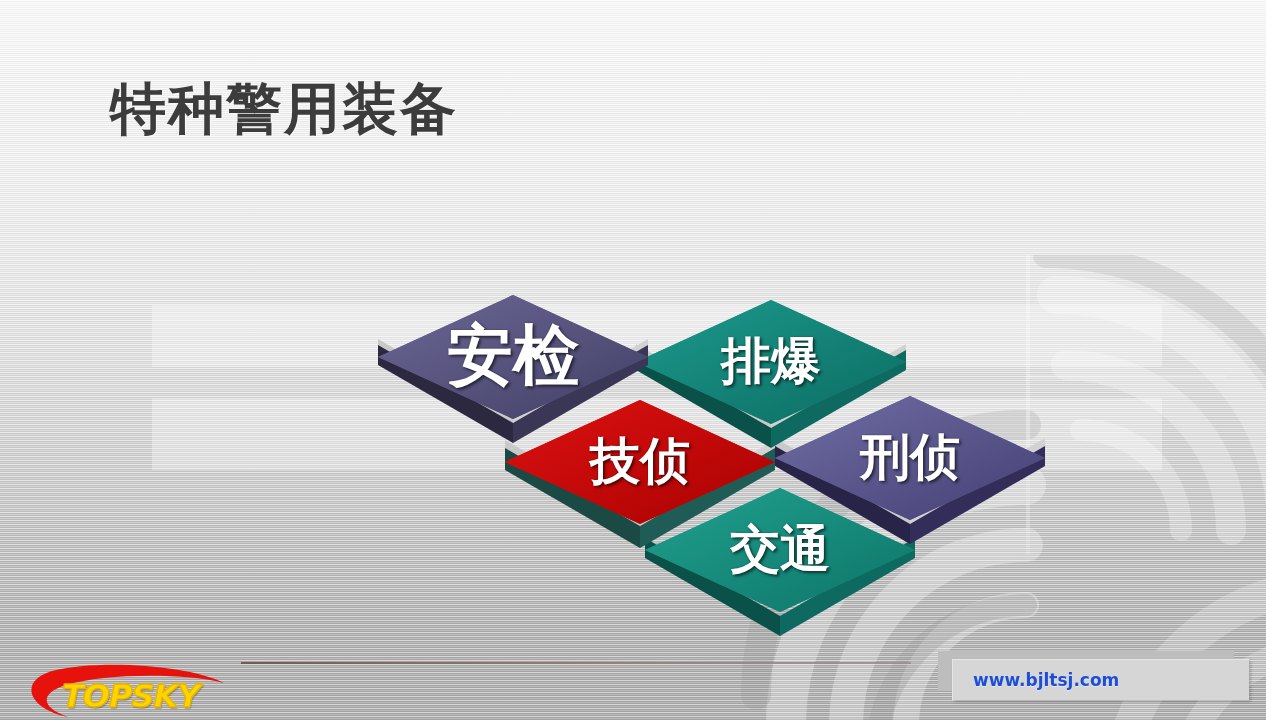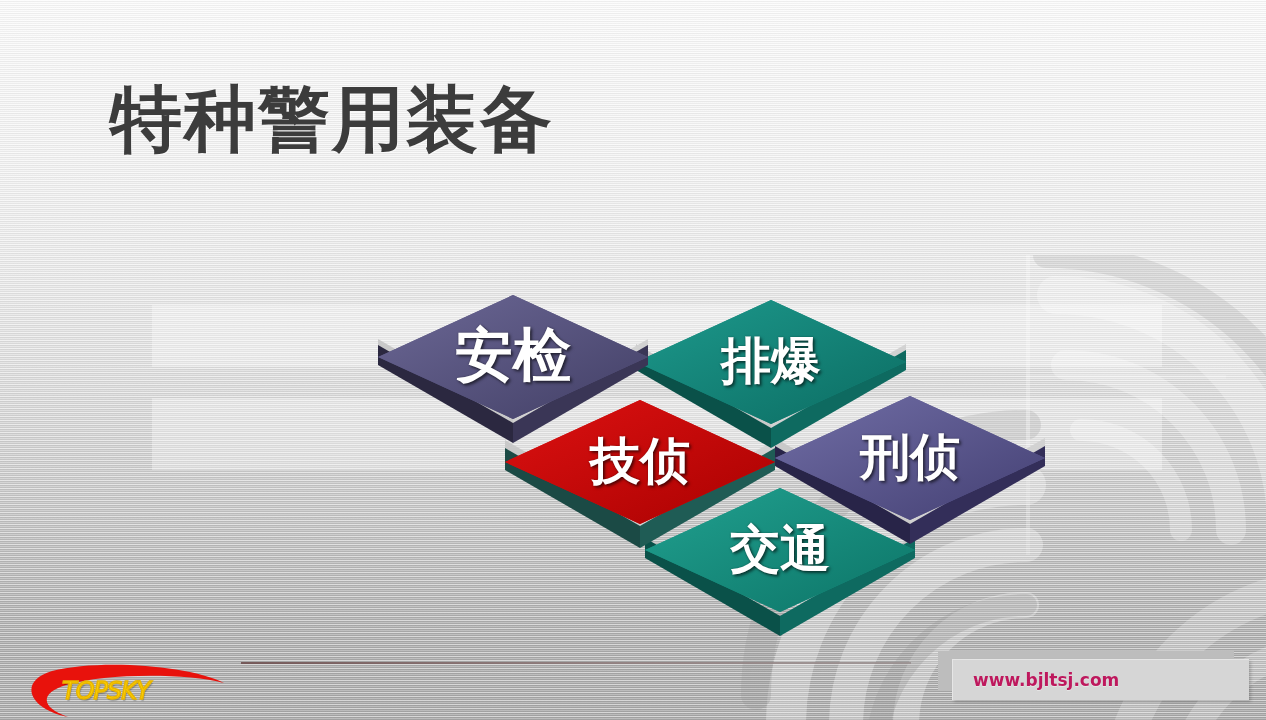--- a/index.html
+++ b/index.html
@@ -36,21 +36,21 @@
            overflow:hidden;opacity:.55;}
 
   
   .band{position:absolute;background:rgba(255,255,255,0.33);}
 
   
   #title{
     position:absolute;left:110px;top:72px;
     font-family:"DejaVu Serif", serif;
     font-weight:bold;
-    font-size:72px;
+    font-size:56px;
     letter-spacing:2px;
     color:#3c3c3c;
     text-shadow:1px 1px 0 rgba(255,255,255,.55);
     white-space:nowrap;
   }
 
   
   #diagram{position:absolute;left:0;top:0;width:1266px;height:720px;}
   .blk{position:absolute;}
   .blk svg{position:absolute;left:0;top:0;overflow:visible;}
@@ -66,42 +66,42 @@
   
   #rule{
     position:absolute;left:241px;top:662px;width:670px;height:2px;
     background:linear-gradient(to right,#6b4a4a,#8d7a7a 55%,#9a9090);
     opacity:.85;
   }
   #logo{position:absolute;left:10px;top:663px;width:240px;height:58px;}
   #logo .word{
     position:absolute;left:52px;top:14px;
     font-family:"DejaVu Sans", sans-serif;
-    font-weight:normal;font-style:italic;font-size:24px;letter-spacing:-1px;
+    font-weight:bold;font-style:italic;font-size:32px;letter-spacing:-1px;
     color:#FFD400;
     -webkit-text-stroke:1.5px #E8B500;
     text-shadow:1px 2px 1px rgba(0,0,0,.25);
   }
   #urlbox{
     position:absolute;left:938px;top:651px;width:312px;height:48px;
   }
   #urlbox .shadow{
     position:absolute;left:0;top:0;width:296px;height:40px;
     background:#bdbdbd;
   }
   #urlbox .plate{
     position:absolute;left:14px;top:8px;width:296px;height:40px;
     background:#d6d6d6;
     border-top:1px solid #e6e6e6;border-left:1px solid #e6e6e6;
     box-shadow:2px 2px 3px rgba(0,0,0,.18);
   }
   #urlbox .txt{
     position:absolute;left:20px;top:10px;
     font-family:"DejaVu Sans", sans-serif;
-    font-weight:bold;font-size:17px;color:#be185d;
+    font-weight:bold;font-size:17px;color:#1d4ed8;
     text-shadow:0 1px 0 rgba(255,255,255,.4);
   }
 </style>
 </head>
 <body>
 
 <div id="slide">
 
   <div class="band" style="left:152px;top:305px;width:1010px;height:62px;"></div>
   <div class="band" style="left:152px;top:398px;width:1010px;height:72px;"></div>
@@ -147,21 +147,21 @@
         <polygon points="135,148 270,70 270,50 135,128" fill="#3A3656"></polygon>
         <polygon points="135,0 270,62 135,124 0,62" fill="#56527E"></polygon>
         <polygon points="135,0 270,62 135,124 0,62" fill="url(#gAj)"></polygon>
         <defs>
             <linearGradient id="gAj" x1="0" y1="0" x2="1" y2="1">
           <stop offset="0" stop-color="#6E6A98" stop-opacity=".92"></stop>
           <stop offset="1" stop-color="#403D63" stop-opacity=".92"></stop>
         </linearGradient>
           </defs>
       </svg>
-      <div class="lbl" style="font-size:58px;transform:translate(0px,-9px);">安检</div>
+      <div class="lbl" style="font-size:66px;transform:translate(0px,-9px);">安检</div>
     </div>
 
     <div class="blk" style="left:636px;top:300px;width:270px;height:140px;z-index:14;">
       <svg width="270" height="140" viewBox="0 0 270 140">
         <polygon points="0,62 135,140 135,122 0,44" fill="#C9C9C9"></polygon>
         <polygon points="135,140 270,62 270,44 135,122" fill="#D2D2D2"></polygon>
         <polygon points="0,70 135,148 135,128 0,50" fill="#0A5149"></polygon>
         <polygon points="135,148 270,70 270,50 135,128" fill="#0E6A60"></polygon>
         <polygon points="135,0 270,62 135,124 0,62" fill="#12857A"></polygon>
         <polygon points="135,0 270,62 135,124 0,62" fill="url(#gPb)"></polygon>

